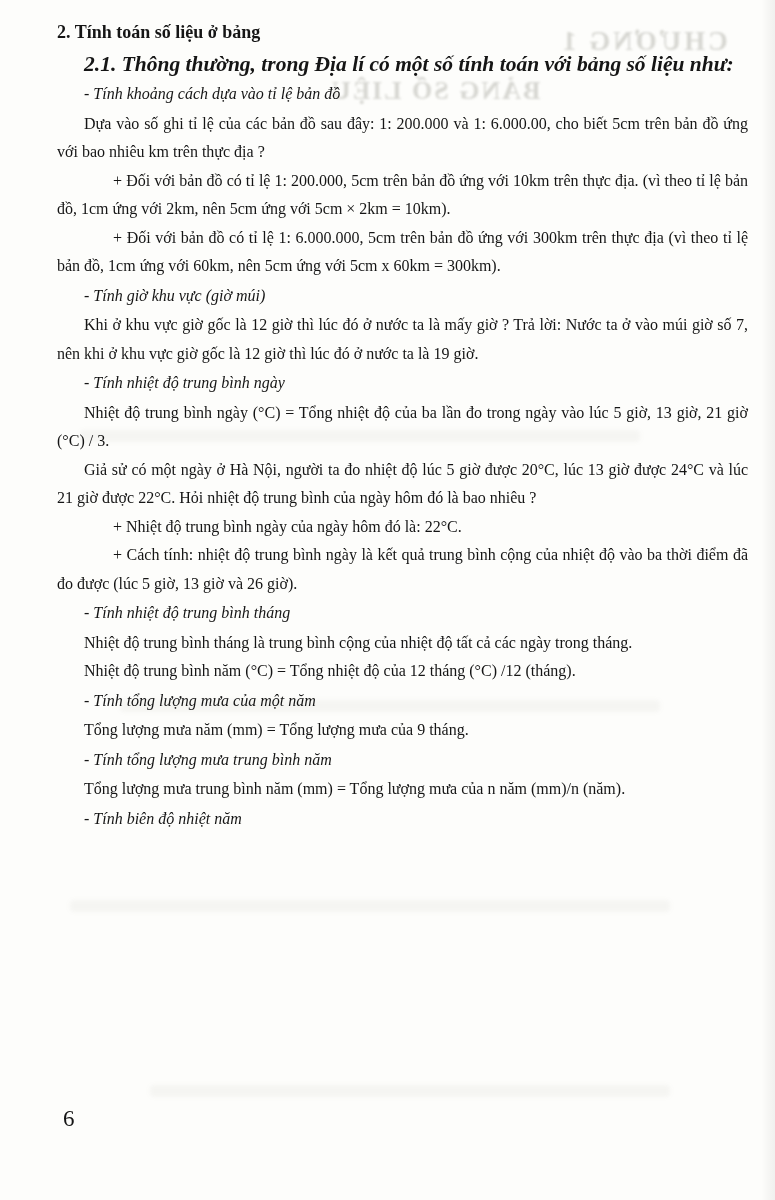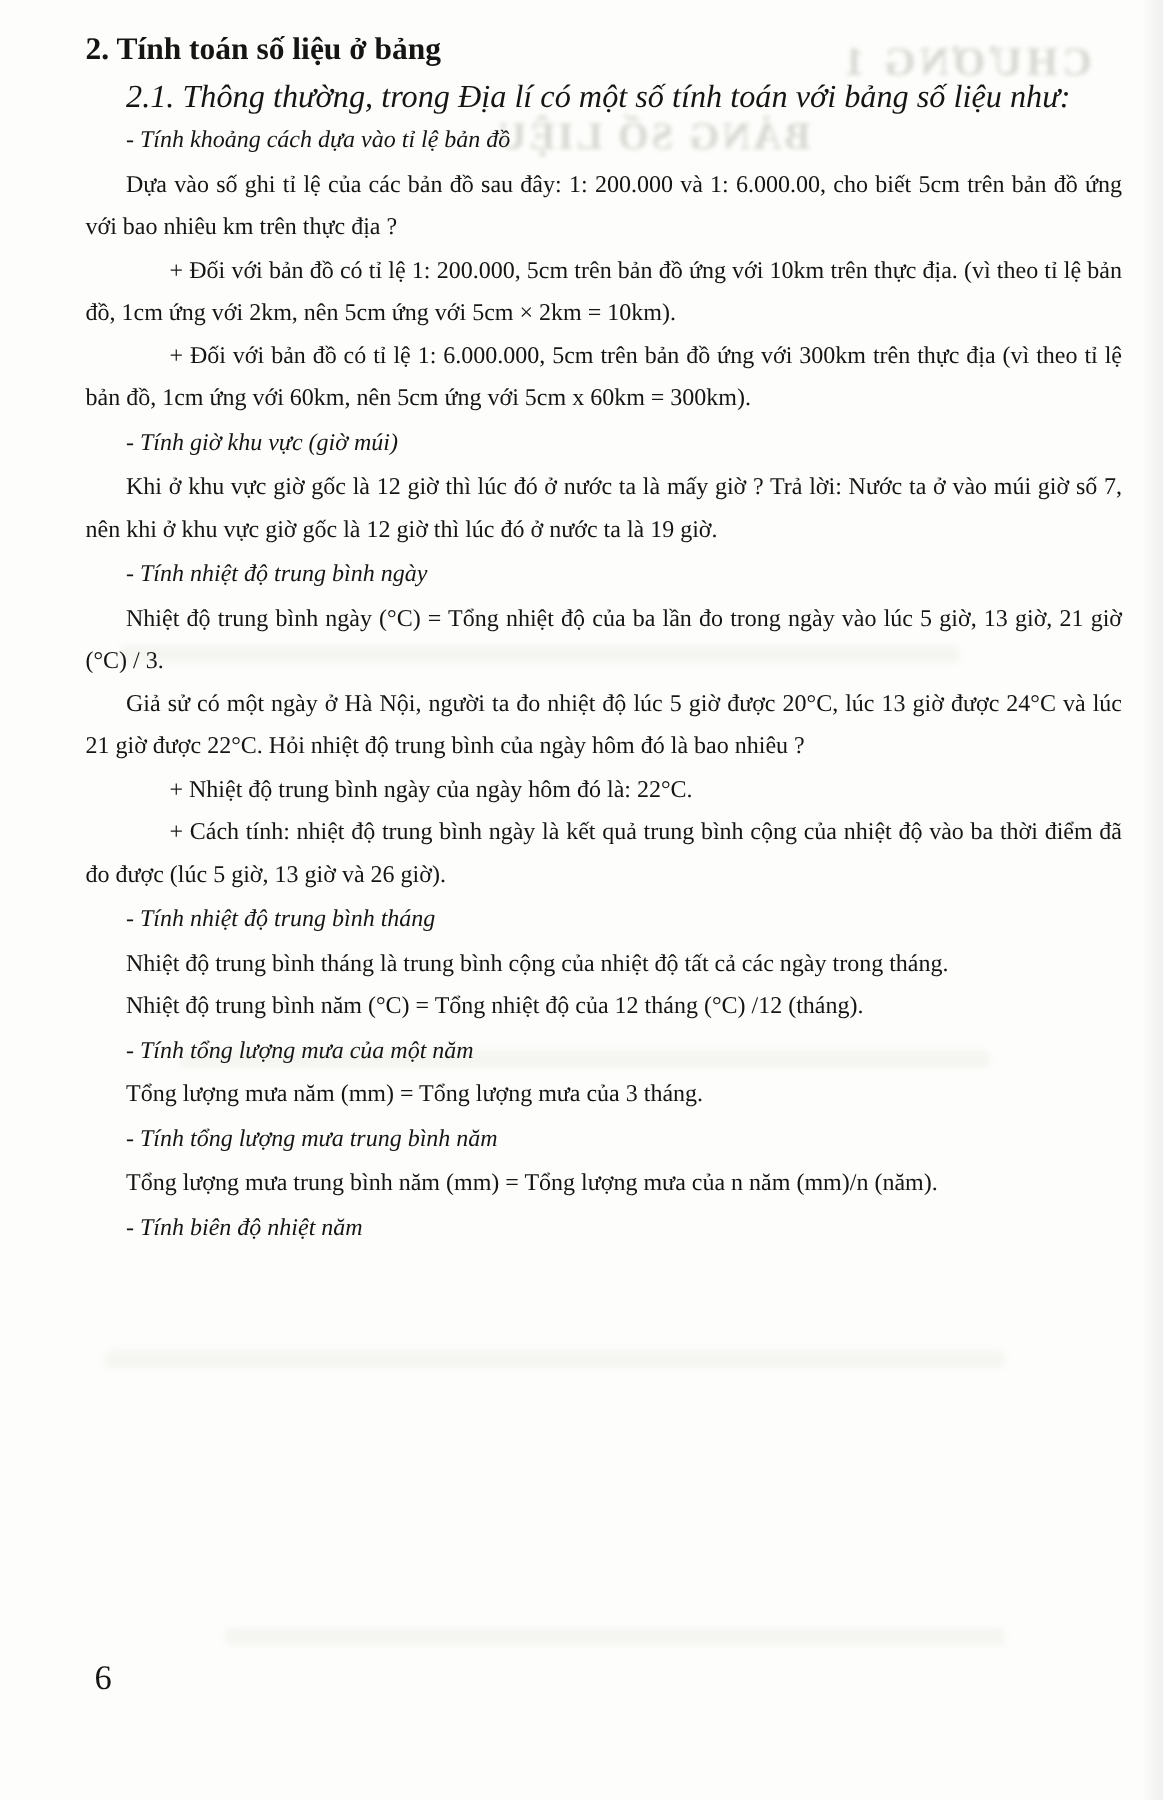--- a/index.html
+++ b/index.html
@@ -45,28 +45,28 @@
     left: 57px;
     width: 691px;
   }
   .content p {
     margin: 0;
     font-size: 16px;
     line-height: 28.5px;
     text-align: justify;
   }
   p.h1 {
-    font-size: 21px;
+    font-size: 18px;
     font-weight: bold;
     text-align: left;
     margin-bottom: 3px;
   }
   p.h2 {
     font-size: 21.5px;
-    font-weight: normal;
+    font-weight: bold;
     font-style: italic;
     text-indent: 27px;
     text-align: left;
     margin: 2px 0;
   }
   p.hit {
     font-style: italic;
     text-indent: 27px;
     text-align: left;
     margin: 1px 0;
@@ -103,21 +103,21 @@
     <p class="body">Khi ở khu vực giờ gốc là 12 giờ thì lúc đó ở nước ta là mấy giờ ? Trả lời: Nước ta ở vào múi giờ số 7, nên khi ở khu vực giờ gốc là 12 giờ thì lúc đó ở nước ta là 19 giờ.</p>
     <p class="hit">- Tính nhiệt độ trung bình ngày</p>
     <p class="body">Nhiệt độ trung bình ngày (°C) = Tổng nhiệt độ của ba lần đo trong ngày vào lúc 5 giờ, 13 giờ, 21 giờ (°C) / 3.</p>
     <p class="body">Giả sử có một ngày ở Hà Nội, người ta đo nhiệt độ lúc 5 giờ được 20°C, lúc 13 giờ được 24°C và lúc 21 giờ được 22°C. Hỏi nhiệt độ trung bình của ngày hôm đó là bao nhiêu ?</p>
     <p class="plus">+ Nhiệt độ trung bình ngày của ngày hôm đó là: 22°C.</p>
     <p class="plus">+ Cách tính: nhiệt độ trung bình ngày là kết quả trung bình cộng của nhiệt độ vào ba thời điểm đã đo được (lúc 5 giờ, 13 giờ và 26 giờ).</p>
     <p class="hit">- Tính nhiệt độ trung bình tháng</p>
     <p class="body">Nhiệt độ trung bình tháng là trung bình cộng của nhiệt độ tất cả các ngày trong tháng.</p>
     <p class="body">Nhiệt độ trung bình năm (°C) = Tổng nhiệt độ của 12 tháng (°C) /12 (tháng).</p>
     <p class="hit">- Tính tổng lượng mưa của một năm</p>
-    <p class="body">Tổng lượng mưa năm (mm) = Tổng lượng mưa của 3 tháng.</p>
+    <p class="body">Tổng lượng mưa năm (mm) = Tổng lượng mưa của 9 tháng.</p>
     <p class="hit">- Tính tổng lượng mưa trung bình năm</p>
     <p class="body">Tổng lượng mưa trung bình năm (mm) = Tổng lượng mưa của n năm (mm)/n (năm).</p>
     <p class="hit">- Tính biên độ nhiệt năm</p>
   </div>
 
   <div class="page-number">6</div>
 
 </div>
 
 </body></html>

